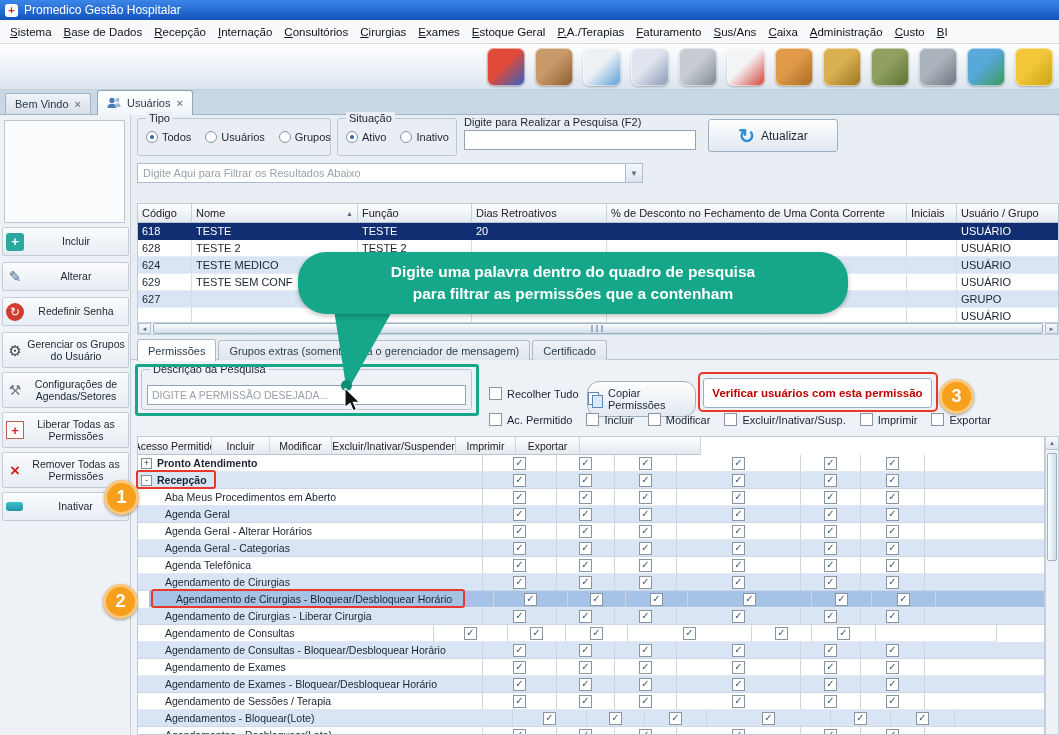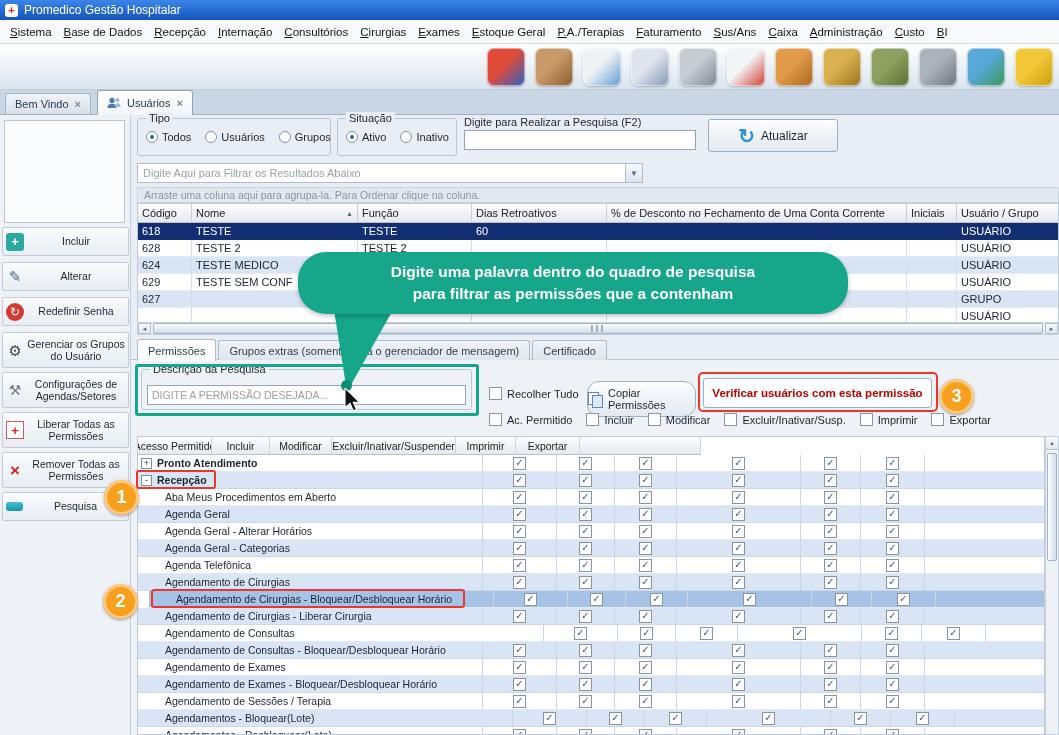--- a/index.html
+++ b/index.html
@@ -221,21 +221,21 @@
       <div class="side-btn" style="top: 297px; height: 36px;">
         <span class="icn grant-all-icon">+</span>
         <span class="side-lbl">Liberar Todas as Permissões</span>
       </div>
       <div class="side-btn" style="top: 337px; height: 36px;">
         <span class="icn remove-all-icon">×</span>
         <span class="side-lbl">Remover Todas as Permissões</span>
       </div>
       <div class="side-btn" style="top: 377px; height: 29px;">
         <span class="icn inactivate-icon"></span>
-        <span class="side-lbl">Pesquisa</span>
+        <span class="side-lbl">Inativar</span>
       </div>
     </div>
 
   <div class="groupbox" style="left:137px;top:118px;width:194px;height:38px;">
     <span class="legend">Tipo</span>
     <div class="radio-row">
         <label class="radio-opt">
           <span class="radio sel"></span>
           <span class="lbl">Todos</span>
         </label>
@@ -269,38 +269,37 @@
   <div class="btn btn-refresh">
     <span class="refresh-glyph">↻</span>
     <span>Atualizar</span>
   </div>
 
   <div class="combo">
     <span>Digite Aqui para Filtrar os Resultados Abaixo</span>
     <span class="combo-arrow">▼</span>
   </div>
 
-  <div class="band">Arraste uma coluna aqui para agrupa-la. Para Ordenar clique na coluna.</div>
 
   <div class="users-table">
     <div class="ut-rowline ut-head">
         <div class="ut-cell" style="width: 54px;">Código</div>
         <div class="ut-cell" style="width: 166px;">Nome<span class="sort">▲</span></div>
         <div class="ut-cell" style="width: 114px;">Função</div>
         <div class="ut-cell" style="width: 135px;">Dias Retroativos</div>
         <div class="ut-cell" style="width: 300px;">% de Desconto no Fechamento de Uma Conta Corrente</div>
         <div class="ut-cell" style="width: 50px; text-align: right;">Iniciais</div>
         <div class="ut-cell" style="width: 103px;">Usuário / Grupo</div>
       </div>
     <div>
         <div class="ut-row sel">
           <div class="ut-cell" style="width: 54px;">618</div>
           <div class="ut-cell" style="width: 166px;">TESTE</div>
           <div class="ut-cell" style="width: 114px;">TESTE</div>
-          <div class="ut-cell" style="width: 135px;">60</div>
+          <div class="ut-cell" style="width: 135px;">20</div>
           <div class="ut-cell" style="width: 300px;"></div>
           <div class="ut-cell" style="width: 50px;"></div>
           <div class="ut-cell" style="width: 103px;">USUÁRIO</div>
         </div>
         <div class="ut-row">
           <div class="ut-cell" style="width: 54px;">628</div>
           <div class="ut-cell" style="width: 166px;">TESTE 2</div>
           <div class="ut-cell" style="width: 114px;">TESTE 2</div>
           <div class="ut-cell" style="width: 135px;"></div>
           <div class="ut-cell" style="width: 300px;"></div>
@@ -654,21 +653,21 @@
           </div>
           <div class="pt-cell ctr" style="width: 60px;">
             <span class="cbx">✓</span>
           </div>
           <div class="pt-cell ctr" style="width: 64px;">
             <span class="cbx">✓</span>
           </div>
           <div class="pt-cell" style="width: 121px;"></div>
         </div>
         <div class="pt-row">
-          <div class="pt-cell pt-module lvl1" style="width: 406px;">
+          <div class="pt-cell pt-module lvl1" style="width: 296px;">
             <span class="mod-lbl">Agendamento de Consultas</span>
           </div>
           <div class="pt-cell ctr" style="width: 74px;">
             <span class="cbx">✓</span>
           </div>
           <div class="pt-cell ctr" style="width: 58px;">
             <span class="cbx">✓</span>
           </div>
           <div class="pt-cell ctr" style="width: 62px;">
             <span class="cbx">✓</span>

